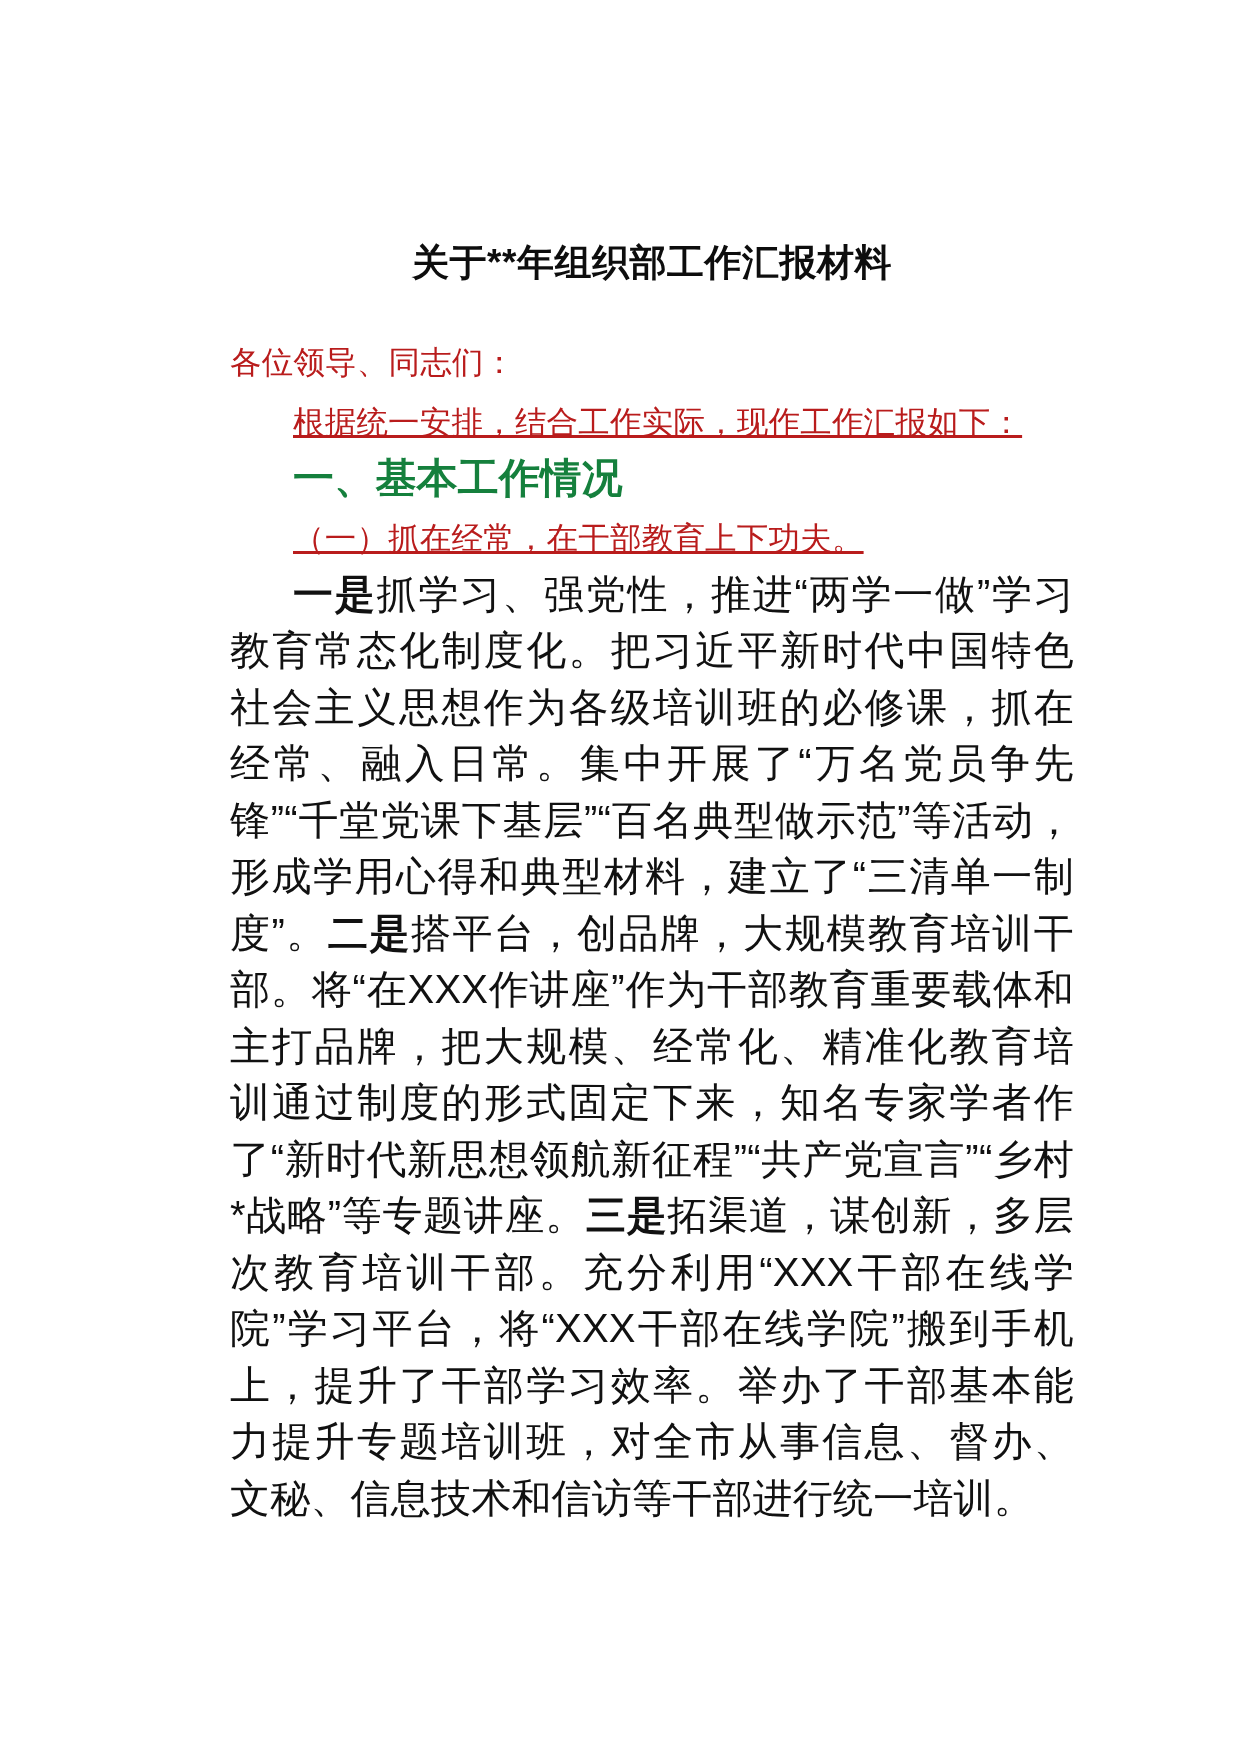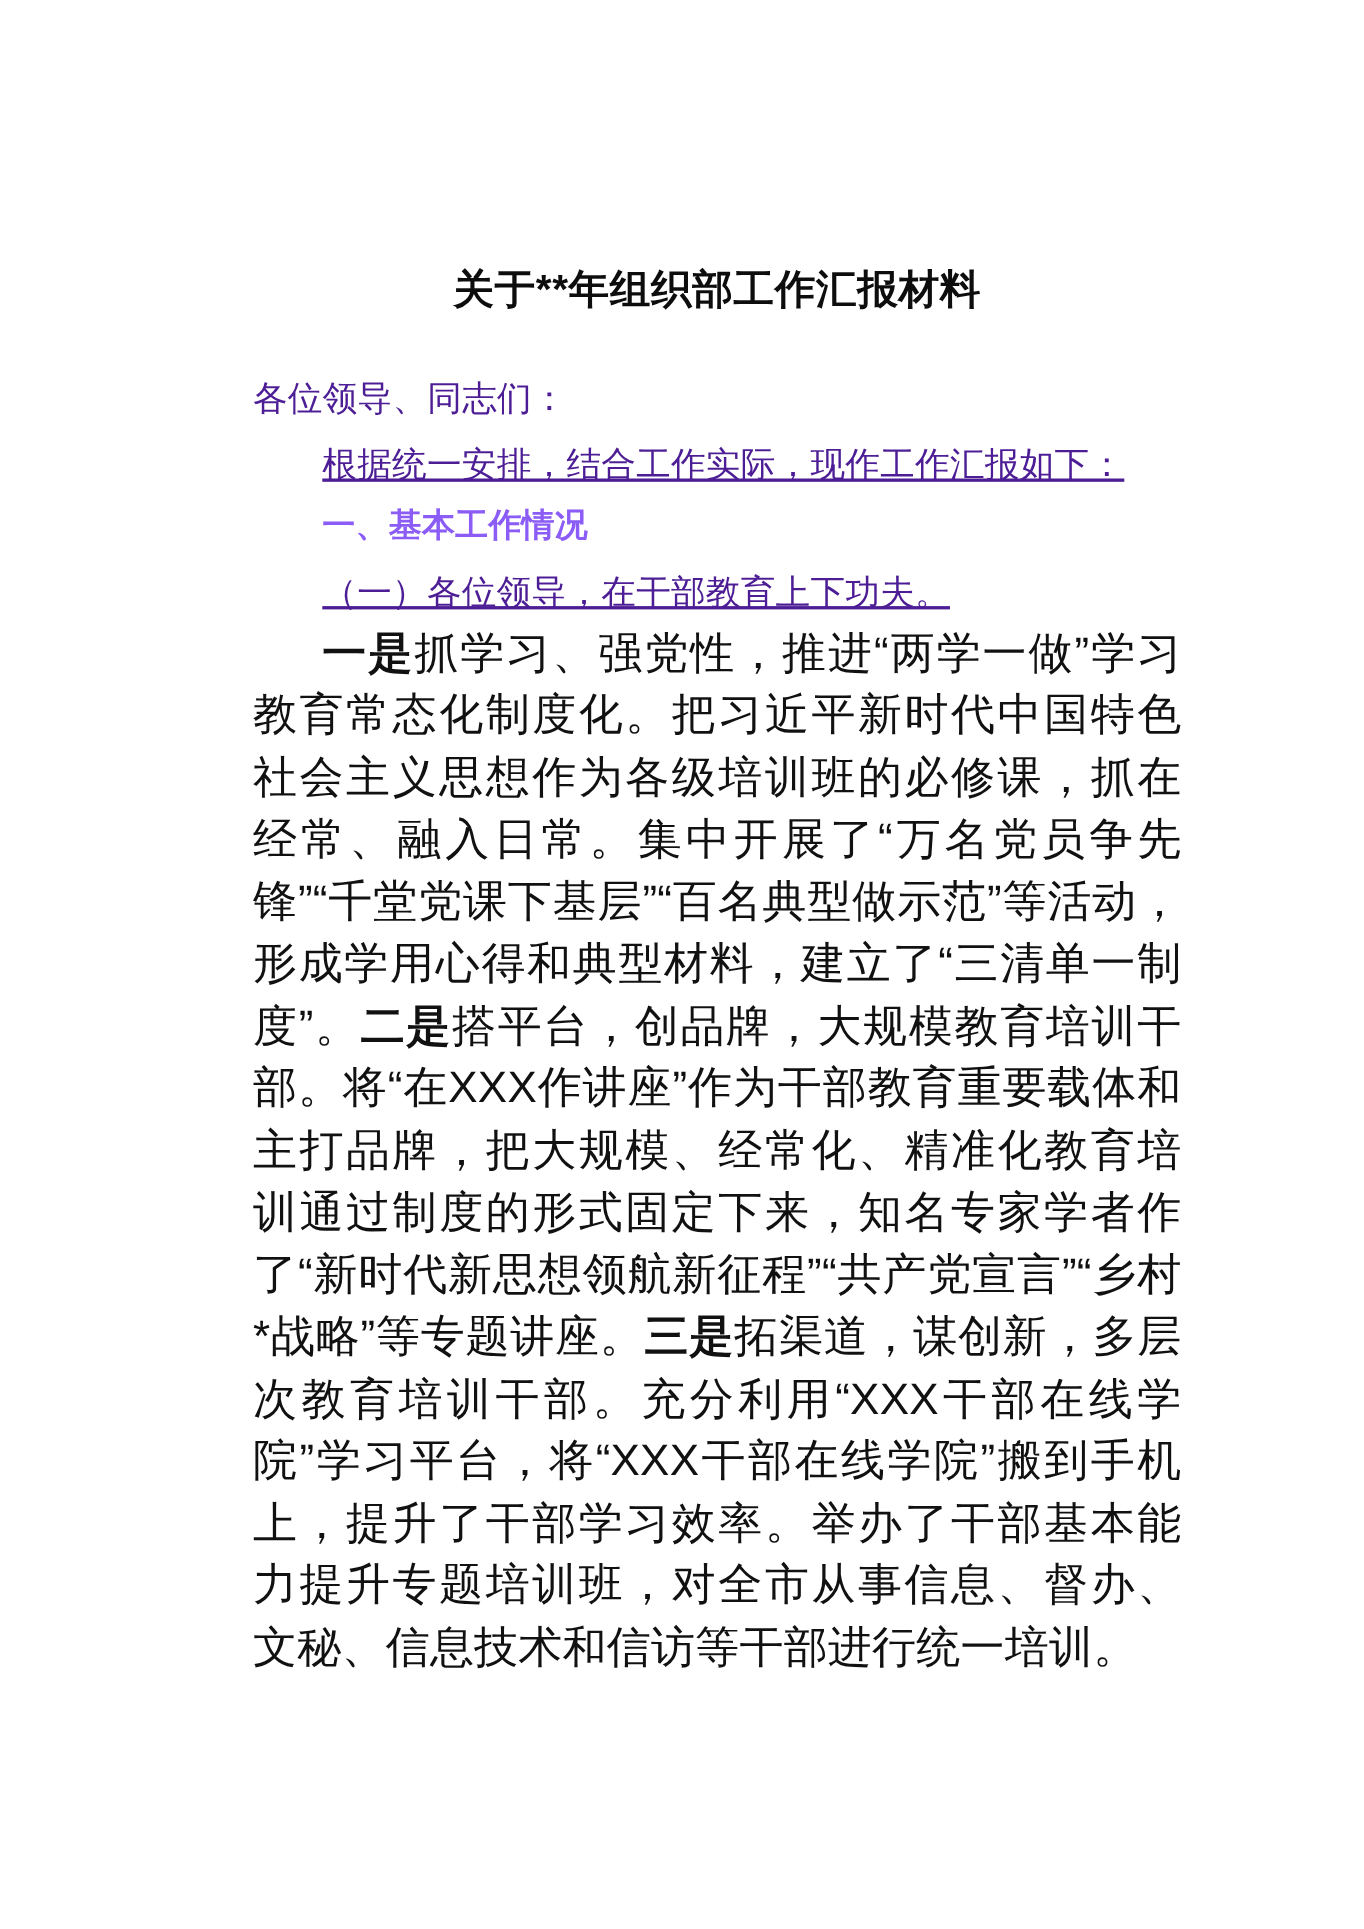--- a/index.html
+++ b/index.html
@@ -36,40 +36,40 @@
     padding-top: 238px;
     line-height: 1.35;
     color: #0d0d0d;
   }
   .para {
     font-size: 31.5px;
     line-height: 56px;
     margin: 0;
     text-align: justify;
     text-justify: inter-character;
-    color: #4c1d95;
+    color: #b91c1c;
     letter-spacing: 0.2px;
   }
   .para.first-gap {
     margin-top: 46px;
   }
   .para.gap {
     margin-top: 4px;
   }
   .indent {
     text-indent: 63px;
     text-decoration: underline;
   }
   .heading {
-    font-size: 30px;
+    font-size: 41px;
     line-height: 56px;
     font-weight: bold;
     margin: 0;
     text-indent: 63px;
-    color: #8b5cf6;
+    color: #15803d;
     letter-spacing: 0.2px;
   }
   .b {
     font-weight: bold;
   }
   .body-block {
     font-size: 40px;
     line-height: 56.5px;
     text-align: justify;
     text-justify: inter-character;
@@ -87,18 +87,18 @@
   <div class="content">
 
     <h1 class="doc-title">关于**年组织部工作汇报材料</h1>
 
     <p class="para first-gap">各位领导、同志们：</p>
 
     <p class="para indent gap">根据统一安排，结合工作实际，现作工作汇报如下：</p>
 
     <p class="heading gap">一、基本工作情况</p>
 
-    <p class="para indent gap">（一）各位领导，在干部教育上下功夫。</p>
+    <p class="para indent gap">（一）抓在经常，在干部教育上下功夫。</p>
 
     <p class="body-block gap"><span class="b">一是</span><span>抓学习、强党性，推进“两学一做”学习教育常态化制度化。把习近平新时代中国特色社会主义思想作为各级培训班的必修课，抓在经常、融入日常。集中开展了“万名党员争先锋”“千堂党课下基层”“百名典型做示范”等活动，形成学用心得和典型材料，建立了“三清单一制度”。</span><span class="b">二是</span><span>搭平台，创品牌，大规模教育培训干部。将“在XXX作讲座”作为干部教育重要载体和主打品牌，把大规模、经常化、精准化教育培训通过制度的形式固定下来，知名专家学者作了“新时代新思想领航新征程”“共产党宣言”“乡村*战略”等专题讲座。</span><span class="b">三是</span><span>拓渠道，谋创新，多层次教育培训干部。充分利用“XXX干部在线学院”学习平台，将“XXX干部在线学院”搬到手机上，提升了干部学习效率。举办了干部基本能力提升专题培训班，对全市从事信息、督办、文秘、信息技术和信访等干部进行统一培训。</span></p>
 
   </div>
 </div>
 
 </body></html>

